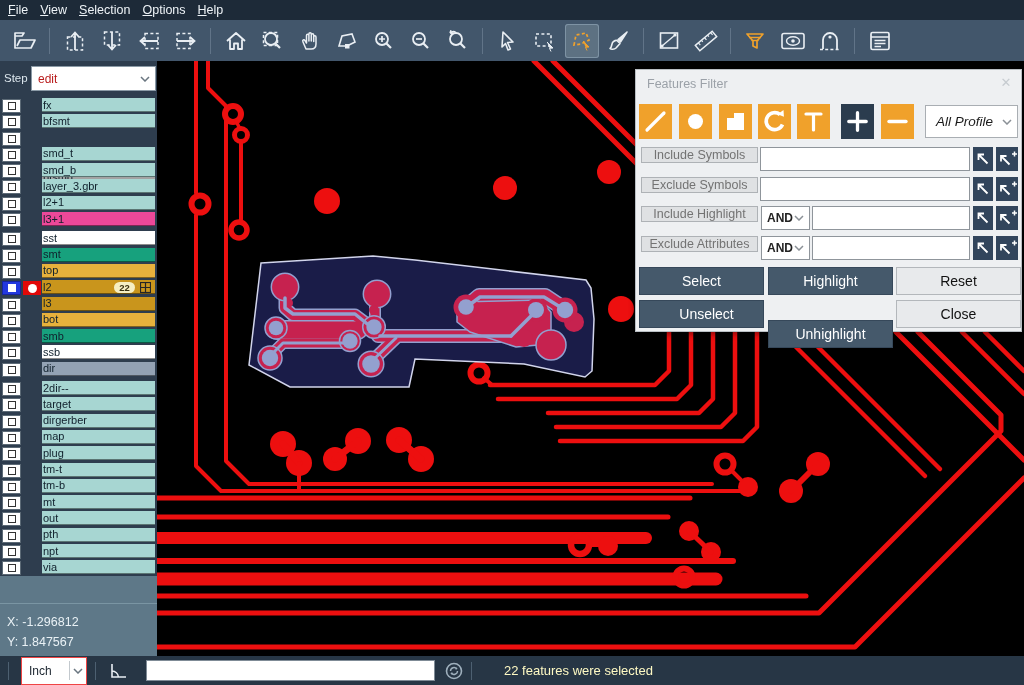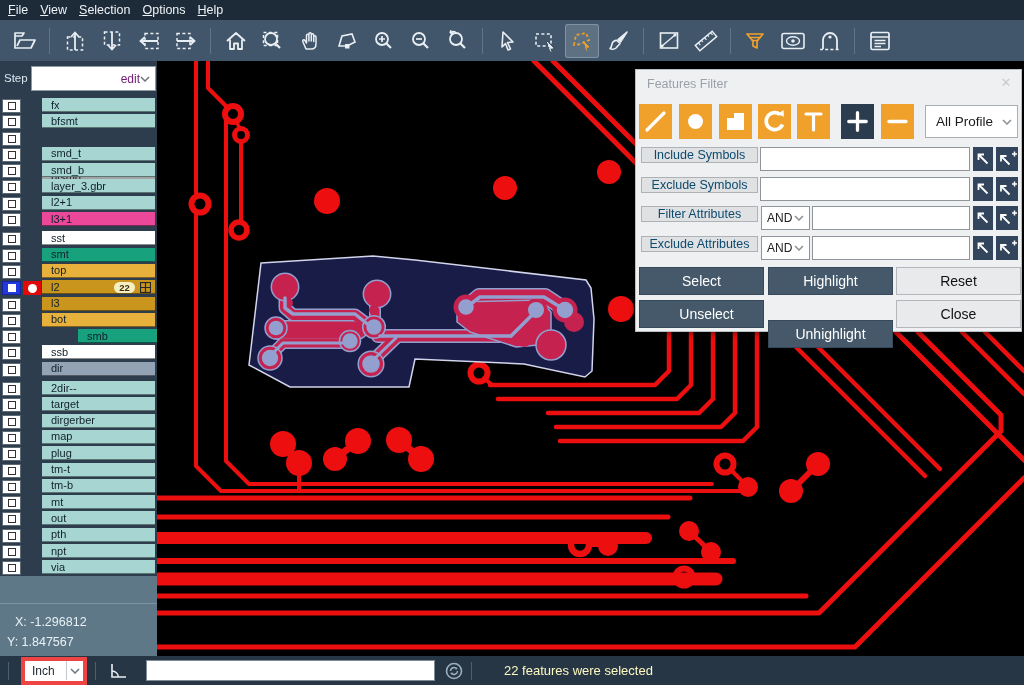--- a/index.html
+++ b/index.html
@@ -12,73 +12,73 @@
   .menu-item u { text-decoration:underline; }
 
   
   #toolbar { position:absolute; left:0; top:20px; width:1024px; height:41px; background:#42566b; display:flex; align-items:center; padding-left:6px; }
   .tbtn { width:34px; height:34px; display:flex; align-items:center; justify-content:center; border-radius:3px; margin:0 1.5px; flex:0 0 auto; }
   .tbtn.active { background:#5d7182; box-shadow:inset 0 0 0 1px #7e93a4; }
   .tsep { width:1px; height:26px; background:#617488; margin:0 6px; flex:0 0 auto; }
   .tbtn svg { display:block; }
 
   
-  #sidebar { position:absolute; left:0; top:61px; width:157px; height:595px; background:#2e3d4e;text-align:right; }
+  #sidebar { position:absolute; left:0; top:61px; width:157px; height:595px; background:#2e3d4e; }
   #steprow { position:absolute; left:0; top:5px; width:157px; height:25px; }
   #steplabel { position:absolute; left:4px; top:6px; color:#dde7ee; font-size:11.5px; }
   #stepcombo { position:absolute; left:31px; top:0; width:125px; height:25px; background:#fff; border:1px solid #8b9aa6; display:flex; align-items:center; }
-  #stepcombo .val { font-size:12px; color:#701a75; padding-left:6px; flex:1; }
+  #stepcombo .val { font-size:12px; color:#b91c1c; padding-left:6px; flex:1; }
   .chev { width:10px; height:6px; margin-right:5px; flex:0 0 auto; }
   #rows { position:absolute; left:0; top:37px; width:157px; }
   .srow { position:relative; height:16.3px; }
   .sgap { height:3px; }
   .cb { position:absolute; left:2px; top:1px; width:19px; height:14px; background:#fff; border:1px solid #5c6a76; display:flex; align-items:center; justify-content:center; }
   .cb .box { width:8px; height:8px; border:1.6px solid #333; background:#fff; }
   .cb.checked { background:#2238de; border-color:#16259e; }
   .cb.checked .box { background:#fff; border-color:#fff; }
   .ind { position:absolute; left:23px; top:1px; width:18px; height:14px; background:#e10808; display:flex; align-items:center; justify-content:center; }
   .ind .dot { width:9px; height:9px; border-radius:50%; background:#fff; }
-  .bar { position:absolute; left:42px; top:0; width:113px; height:14px; font-size:11px; color:#10202c; display:flex; align-items:center; padding-left:9px; border-bottom:1px solid rgba(0,0,0,.45); }
+  .bar { position:absolute; left:42px; top:0; width:113px; height:14px; font-size:11px; color:#10202c; display:flex; align-items:center; padding-left:1px; border-bottom:1px solid rgba(0,0,0,.45); }
   .badge { position:absolute; right:20px; top:2px; width:21px; height:11px; background:#f6efc2; border-radius:6px; font-size:9.5px; color:#3a3110; display:flex; align-items:center; justify-content:center; font-weight:bold; }
   .gridic { position:absolute; right:4px; top:2px; }
   #coords { position:absolute; left:0px; top:542px; width:157px; height:53px; border-top:1px solid #7a95a3; color:#e9f1f5; font-size:12.5px; }
-  #coordx { position:absolute; left:7px; top:11px;margin-left:8px; }
+  #coordx { position:absolute; left:7px; top:11px; }
   #coordy { position:absolute; left:7px; top:31px; }
   #sidebar-lower { position:absolute; left:0; top:515px; width:157px; height:80px; background:#5e7888; }
 
   
   #canvas { position:absolute; left:157px; top:61px; width:867px; height:595px; background:#000; }
   #canvas svg { display:block; }
 
   
   #dialog { position:absolute; left:635px; top:69px; width:387px; height:263px; background:#eef0f2; border:1px solid #b9bec3; box-shadow:0 2px 6px rgba(0,0,0,.45); }
   #dlg-title { position:absolute; left:11px; top:7px; font-size:12.5px; color:#9ba1a8; }
   #dlg-close { position:absolute; right:7px; top:5px; width:16px; height:16px; color:#c6cbd0; font-size:13px; line-height:16px; text-align:center; }
   #dlg-tools { position:absolute; left:0; top:34px; width:387px; height:35px; }
   .dtool { position:absolute; top:0; width:33px; height:35px; display:flex; align-items:center; justify-content:center; }
   .dtool.orange { background:#f0a12b; }
   .dtool.navy { background:#2b3c4e; }
-  #dlg-profile { position:absolute; left:289px; top:1px; width:93px; height:33px; background:#fff; border:1px solid #a9aeb3; display:flex; align-items:center; }
+  #dlg-profile { position:absolute; left:289px; top:1px; width:93px; height:33px; background:#fff; border:1px solid #a9aeb3; display:flex; align-items:center;font-style:italic; }
   #dlg-profile .val { flex:1; font-size:13.5px; color:#1b1b1b; padding-left:10px; }
   .frow { position:absolute; left:0; width:387px; height:24px; }
-  .flabel { position:absolute; left:5px; top:0; width:117px; height:16px; background:#dfe1e3; border:1px solid #aeb2b6; font-size:12.5px; color:#0c4a6e; display:flex; align-items:center; justify-content:center; }
+  .flabel { position:absolute; left:5px; top:0; width:117px; height:16px; background:#dfe1e3; border:1px solid #aeb2b6; font-size:12.5px; color:#737373; display:flex; align-items:center; justify-content:center; }
   .finput { position:absolute; top:0; height:24px; background:#fff; border:1px solid #8f959b; }
-  .fand { position:absolute; left:125px; top:0; width:49px; height:24px; background:#fff; border:1px solid #8f959b; display:flex; align-items:center; }
+  .fand { position:absolute; left:125px; top:0; width:49px; height:24px; background:#fff; border:1px solid #8f959b; display:flex; align-items:center;font-weight:bold; }
   .fand .val { flex:1; font-size:12px; color:#222; padding-left:5px; }
   .fbtn { position:absolute; top:0; width:20px; height:24px; background:#32455c; display:flex; align-items:center; justify-content:center; }
   .fbtn.b1 { left:337px; }
   .fbtn.b2 { left:360px; width:22px; }
   .abtn { position:absolute; width:125px; height:28px; font-size:14px; display:flex; align-items:center; justify-content:center; }
   .abtn.navy { background:#45596b; color:#fff; border:1px solid #36485a; }
   .abtn.light { background:#e8eaec; color:#111; border:1px solid #b3b7bb; }
 
   
   #bottombar { position:absolute; left:0; top:656px; width:1024px; height:29px; background:#273645; display:flex; align-items:center; }
   .bsep { width:1px; height:18px; background:#4d6071; margin:0 0 0 8px; flex:0 0 auto; }
-  #unitcombo { width:66px; height:28px; background:#fff; border:4px solid #ef4444; display:flex; align-items:center; margin-left:12px; flex:0 0 auto;justify-content:center; }
+  #unitcombo { width:66px; height:28px; background:#fff; border:1px solid #ef4444; display:flex; align-items:center; margin-left:12px; flex:0 0 auto;justify-content:center; }
   #unitcombo .val { flex:1; font-size:12px; color:#1c2630; padding-left:7px; }
   #unitcombo .cwrap { width:17px; height:19px; border-left:1px solid #c3c9ce; display:flex; align-items:center; justify-content:center; }
   #anglebtn { margin-left:13px; flex:0 0 auto; display:flex; }
   #bottominput { width:289px; height:21px; background:#fff; border:1px solid #7f8b96; margin-left:17px; flex:0 0 auto; font-size:12px; color:#222; padding:0 4px; font-family:"Liberation Sans",sans-serif; }
   #syncbtn { margin-left:10px; flex:0 0 auto; display:flex; }
   #statusmsg { color:#fef9c3; font-size:13px; margin-left:32px; white-space:nowrap; }
 </style>
 </head>
 <body>
 
@@ -338,21 +338,21 @@
         <div class="srow">
           <div class="cb">
             <div class="box"></div>
           </div>
           <div class="bar" style="background: rgb(231, 177, 60);">bot</div>
         </div>
         <div class="srow">
           <div class="cb">
             <div class="box"></div>
           </div>
-          <div class="bar" style="background: rgb(23, 161, 125); margin-left: 36px;">smb</div>
+          <div class="bar" style="background: rgb(23, 161, 125);">smb</div>
         </div>
         <div class="srow">
           <div class="cb">
             <div class="box"></div>
           </div>
           <div class="bar" style="background: rgb(255, 255, 255);">ssb</div>
         </div>
         <div class="srow">
           <div class="cb">
             <div class="box"></div>
@@ -663,21 +663,21 @@
             </svg>
           </div>
           <div class="fbtn b2">
             <svg width="22" height="24" viewBox="0 0 22 24">
               <path d="M13.5,17.5 L5,9 M5,14.5 V9 H10.5" fill="none" stroke="#fff" stroke-width="1.8"></path>
               <path d="M16,7 h5 M18.5,4.5 v5" stroke="#fff" stroke-width="1.5"></path>
             </svg>
           </div>
         </div>
         <div class="frow" style="top: 136px;">
-          <div class="flabel">Filter Attributes</div>
+          <div class="flabel">Include Highlight</div>
           <div class="fand">
             <span class="val">AND</span>
             <svg class="chev" width="11" height="7" viewBox="0 0 10 6">
               <path d="M1,1 L5,5 L9,1" fill="none" stroke="#8a9096" stroke-width="1.5"></path>
             </svg>
           </div>
           <input class="finput" style="left: 176px; width: 158px;">
           <div class="fbtn b1">
             <svg width="20" height="24" viewBox="0 0 20 24">
               <path d="M14.5,16.5 L5.5,7.5 M5.5,13 V7.5 H11" fill="none" stroke="#fff" stroke-width="1.8"></path>

